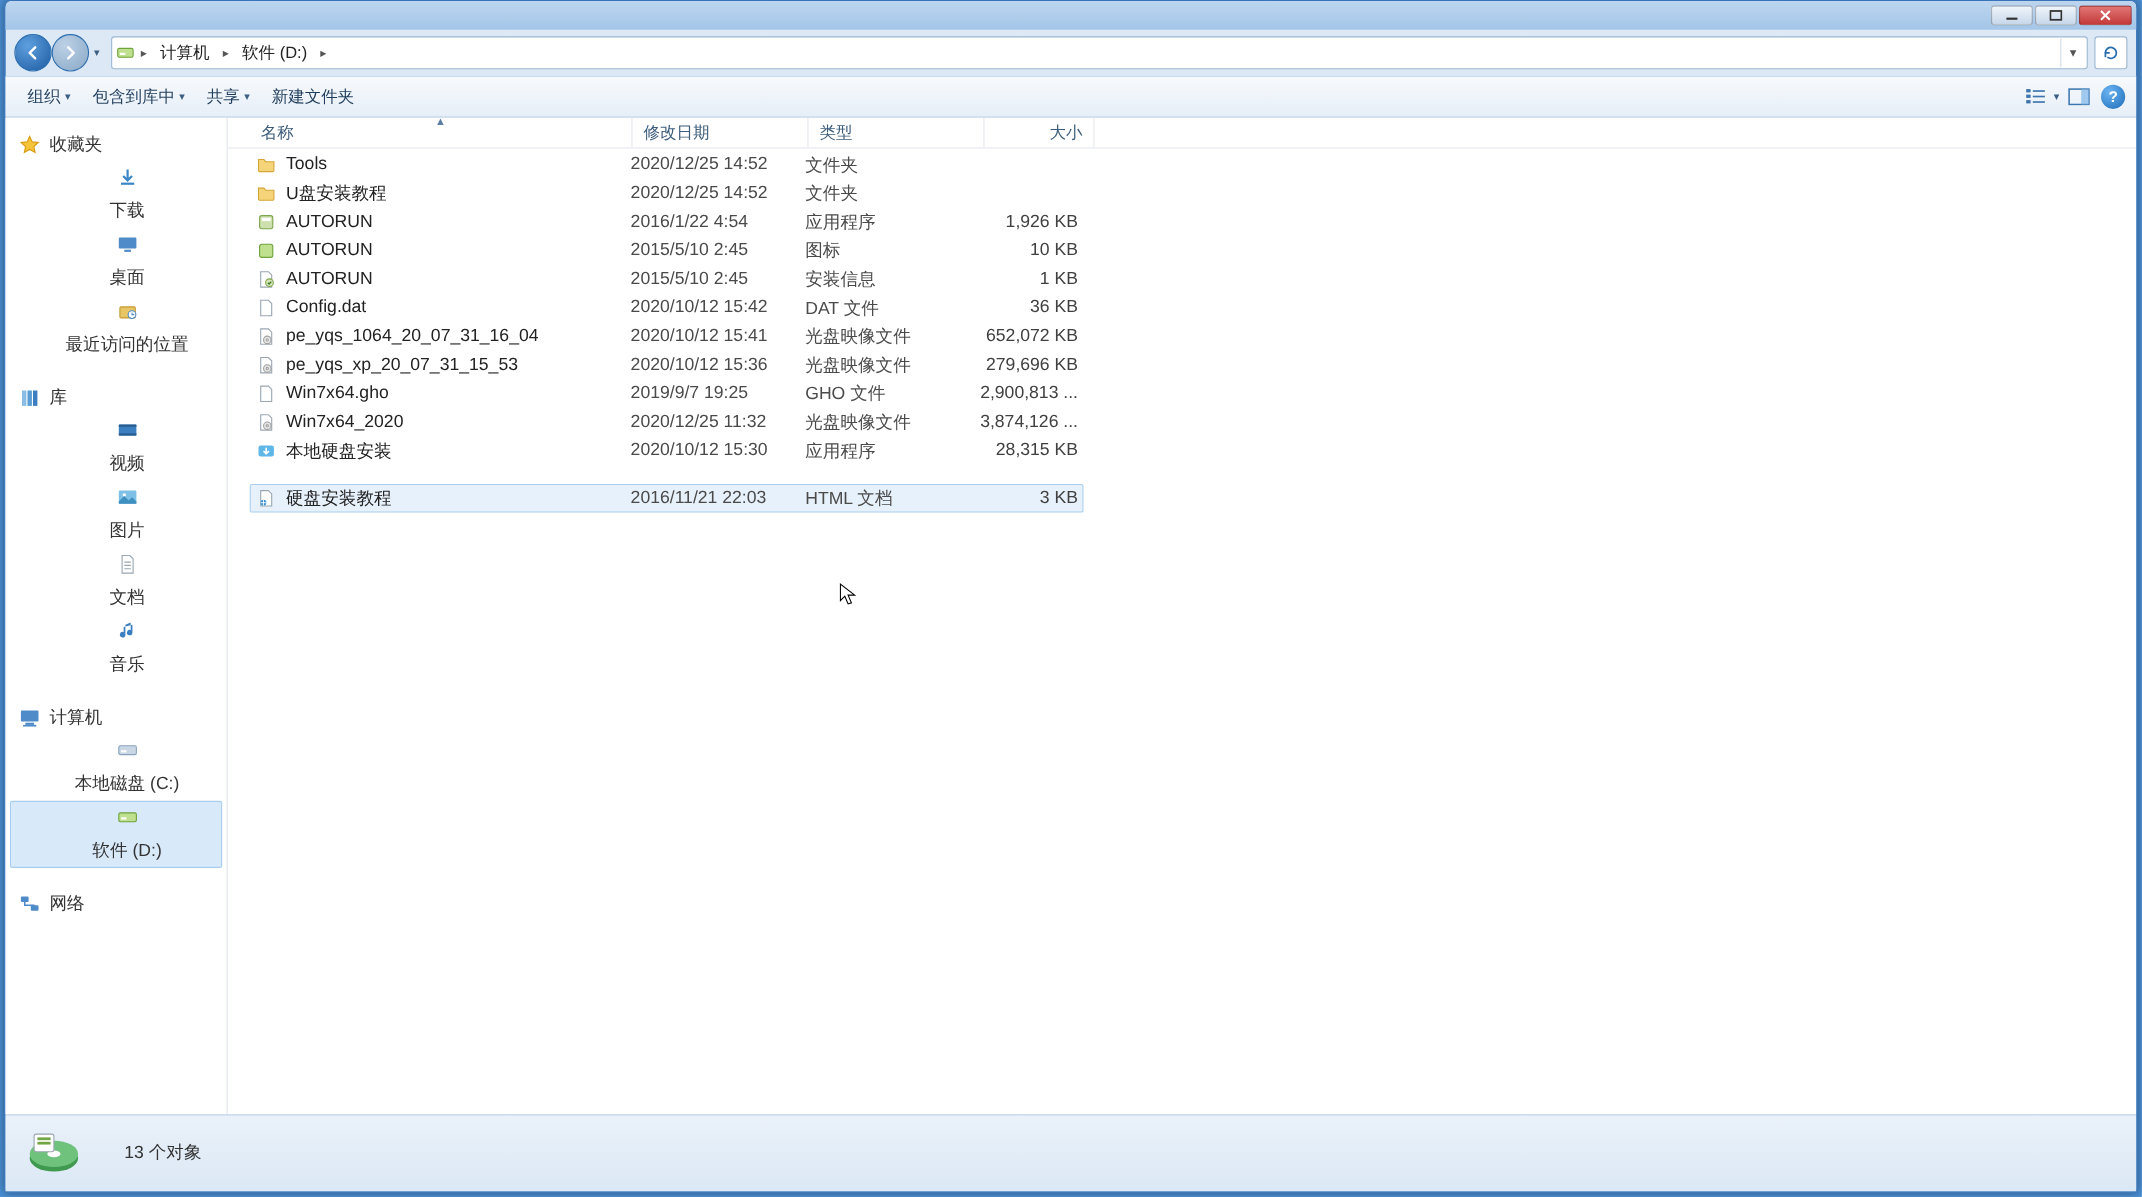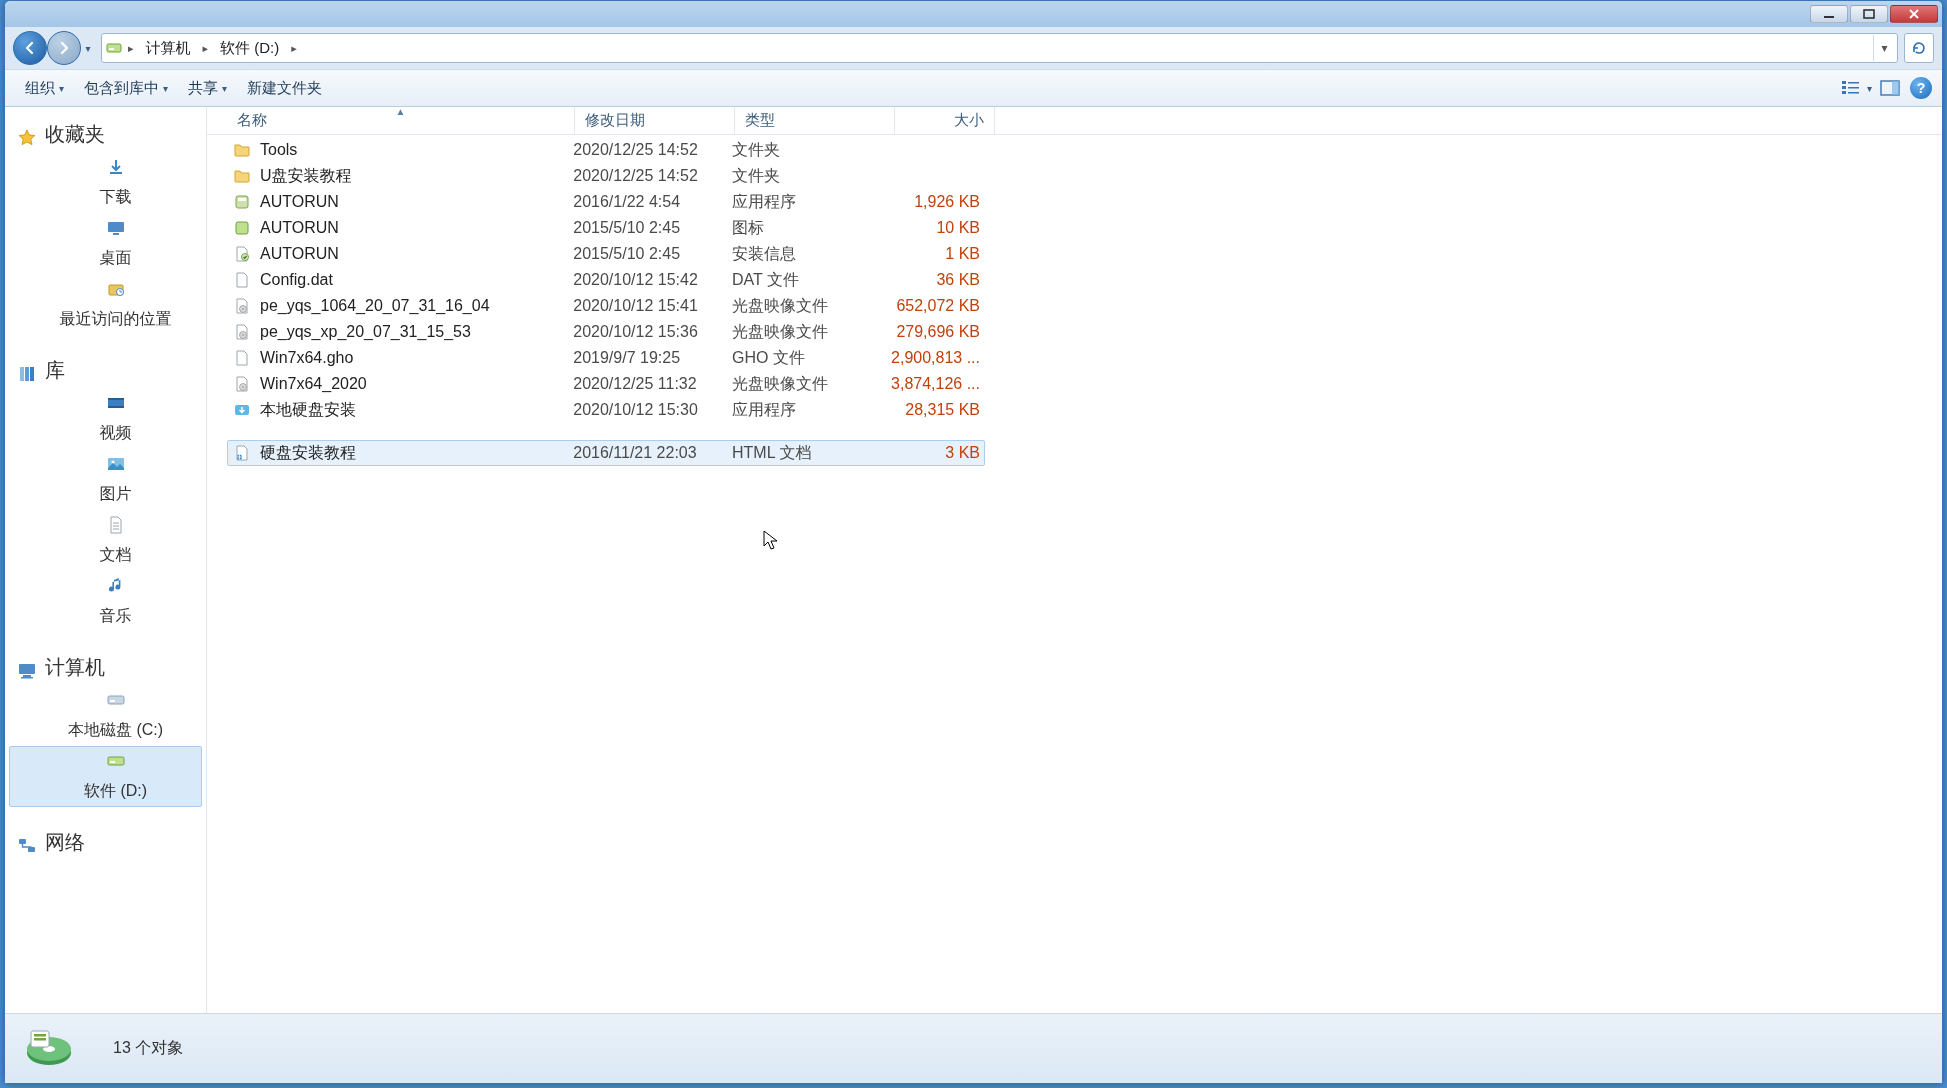--- a/index.html
+++ b/index.html
@@ -118,21 +118,21 @@
 
 .sidebar {
   width: 202px; background:#fff;
   border-right: 1px solid #e0e6ec;
   padding: 10px 4px;
   overflow-y:auto;
 }
 .side-group { margin-bottom: 18px; }
 .side-head {
   display:flex; align-items:flex-end; gap:8px;
-  padding: 4px 8px; font-size:20px; color:#333;
+  padding: 4px 8px; font-size:16px; color:#333;
 }
 .side-item {
   display:flex; align-items:center; gap:10px;
   padding: 4px 8px 4px 28px; font-size:16px; color:#333; cursor:pointer;
   border:1px solid transparent; border-radius:2px;flex-direction:column;
 }
 .side-item.selected { background:#d8e9fa; border:1px solid #a8cdee; }
 .ico { width:20px; height:20px; display:inline-flex; align-items:center; justify-content:center; }
 
 .content { flex:1; display:flex; flex-direction:column; overflow:hidden; }
@@ -164,21 +164,21 @@
   font-size:16px; color:#222;
   border:1px solid transparent; border-radius:2px;
   padding: 0 4px;
   width: 758px;
   cursor:pointer;
 }
 .row.last { background:#e7f1fb; border:1px solid #aacfee;margin-top:17px; }
 .cell-name { width: 344px; display:flex; align-items:center; gap:8px; overflow:hidden; white-space:nowrap; }
 .cell-date { width: 160px; color:#4a4a4a; }
 .cell-type { width: 160px; color:#4a4a4a; }
-.cell-size { width: 90px; text-align:right; color:#c2410c; }
+.cell-size { width: 90px; text-align:right; color:#404040; }
 
 .cursor {
   position:absolute; left: 556px; top: 395px;
   width: 16px; height: 22px; pointer-events:none;
 }
 
 .statusbar {
   height: 70px;
   background: linear-gradient(#eaf1f9, #dbe8f5);
   border-top:1px solid #c9dbed;

